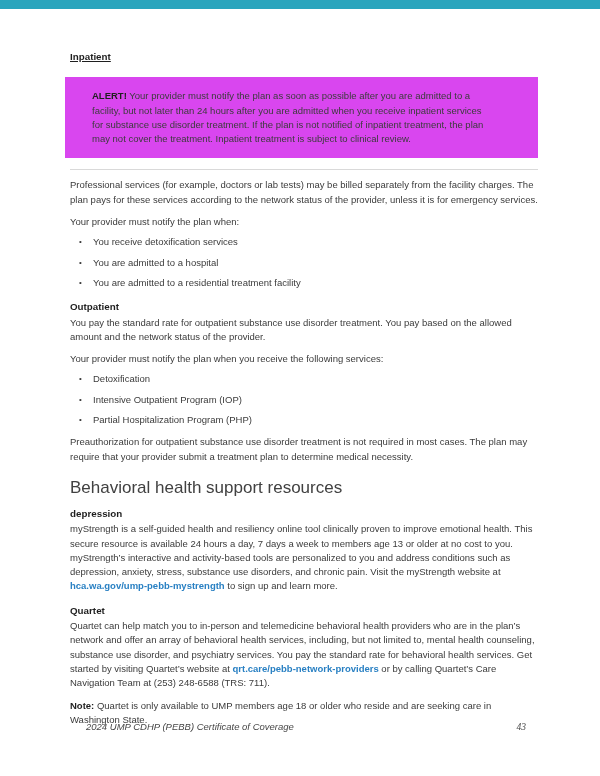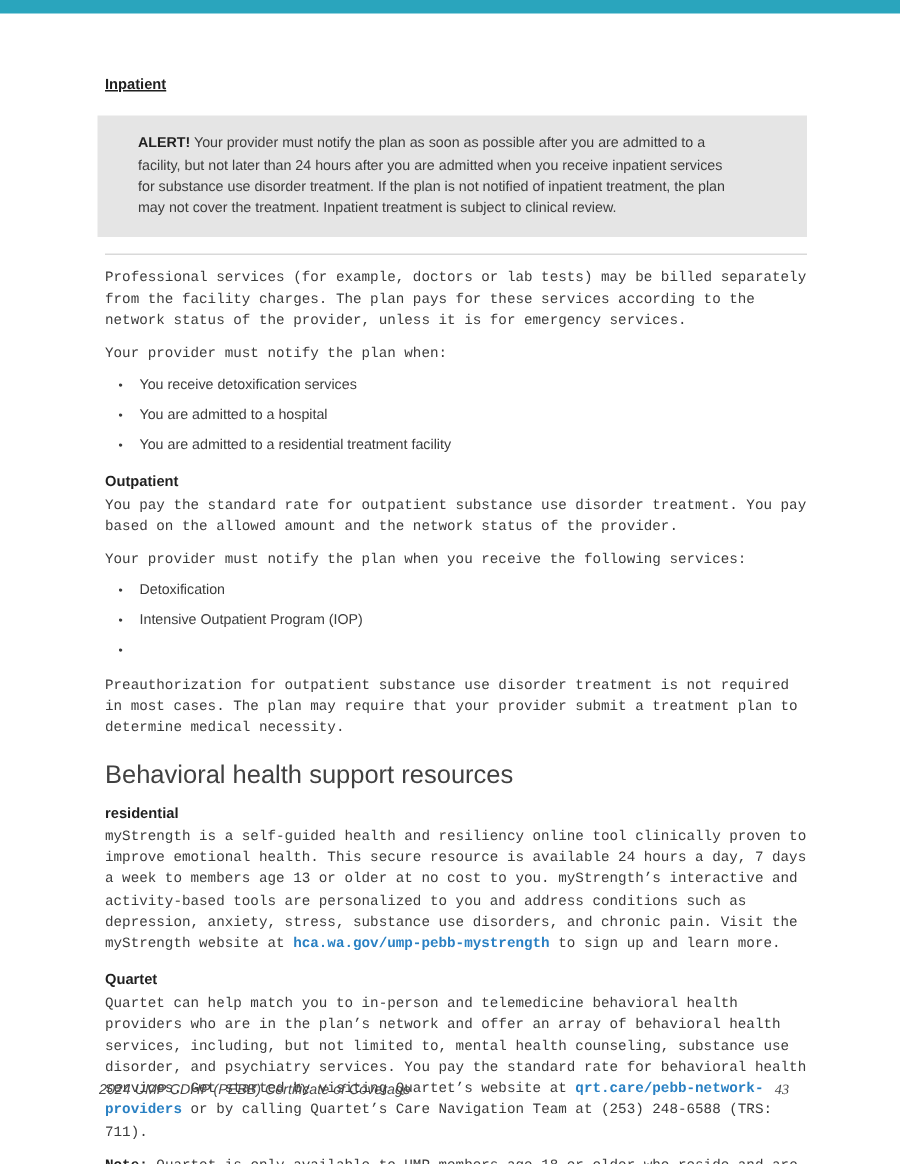--- a/index.html
+++ b/index.html
@@ -22,24 +22,24 @@
     font-size:9.5px;
     line-height:14.3px;
   }
   .sub-heading {
     font-size:9.8px;
     font-weight:bold;
     color:#1f1f1f;
     margin:10px 0 0 0;
   }
   .sub-heading.first { margin-top:0;text-decoration:underline; }
-  p { margin:8px 0 0 0;font-family:Liberation Mono, monospace; }
+  p { margin:8px 0 0 0; }
   p.tight { margin-top:1px; }
   .alert-box {
-    background:#e5e5e5;
+    background:#d946ef;
     margin:13px 0 0 -5px;
     padding:12px 54px 12px 27px;
   }
   .divider {
     border:none;
     border-top:1px solid #d9d9d9;
     margin:11px 0 0 0;
     height:0;
   }
   ul.bullets { list-style:none; margin:3px 0 0 0; padding:0; }
@@ -64,21 +64,21 @@
   }
   .bold { font-weight:bold; color:#1f1f1f; }
   a.doc-link {
     color:#2980c3;
     font-weight:bold;
     text-decoration:none;
     cursor:pointer;
   }
   .footer {
     position:absolute;
-    left:66px; right:62px;
+    left:86px; right:62px;
     top:721px;
     display:flex;
     justify-content:space-between;
     align-items:flex-end;
     font-style:italic;
     font-size:9.5px;
     color:#474747;
   }
   .footer .page-num { margin-right:12px;font-family:Liberation Serif, serif; }
 </style>
@@ -125,28 +125,29 @@
     <li>
       <span class="dot">•</span>
       <span>Detoxification</span>
     </li>
     <li>
       <span class="dot">•</span>
       <span>Intensive Outpatient Program (IOP)</span>
     </li>
     <li>
       <span class="dot">•</span>
+      <span>Partial Hospitalization Program (PHP)</span>
     </li>
   </ul>
 
   <p>Preauthorization for outpatient substance use disorder treatment is not required in most cases. The plan may require that your provider submit a treatment plan to determine medical necessity.</p>
 
   <div class="section-heading">Behavioral health support resources</div>
 
-  <div class="sub-heading">residential</div>
+  <div class="sub-heading">depression</div>
   <p class="tight"><span>myStrength is a self-guided health and resiliency online tool clinically proven to improve emotional health. This secure resource is available 24 hours a day, 7 days a week to members age 13 or older at no cost to you. myStrength’s interactive and activity-based tools are personalized to you and address conditions such as depression, anxiety, stress, substance use disorders, and chronic pain. Visit the myStrength website at </span><a class="doc-link">hca.wa.gov/ump-pebb-mystrength</a><span> to sign up and learn more.</span></p>
 
   <div class="sub-heading">Quartet</div>
   <p class="tight"><span>Quartet can help match you to in-person and telemedicine behavioral health providers who are in the plan’s network and offer an array of behavioral health services, including, but not limited to, mental health counseling, substance use disorder, and psychiatry services. You pay the standard rate for behavioral health services. Get started by visiting Quartet’s website at </span><a class="doc-link">qrt.care/pebb-network-providers</a><span> or by calling Quartet’s Care Navigation Team at (253) 248-6588 (TRS: 711).</span></p>
 
   <p><span class="bold">Note:</span><span>  Quartet is only available to UMP members age 18 or older who reside and are seeking care in Washington State.</span></p>
 
 </div>
 
 <div class="footer">

